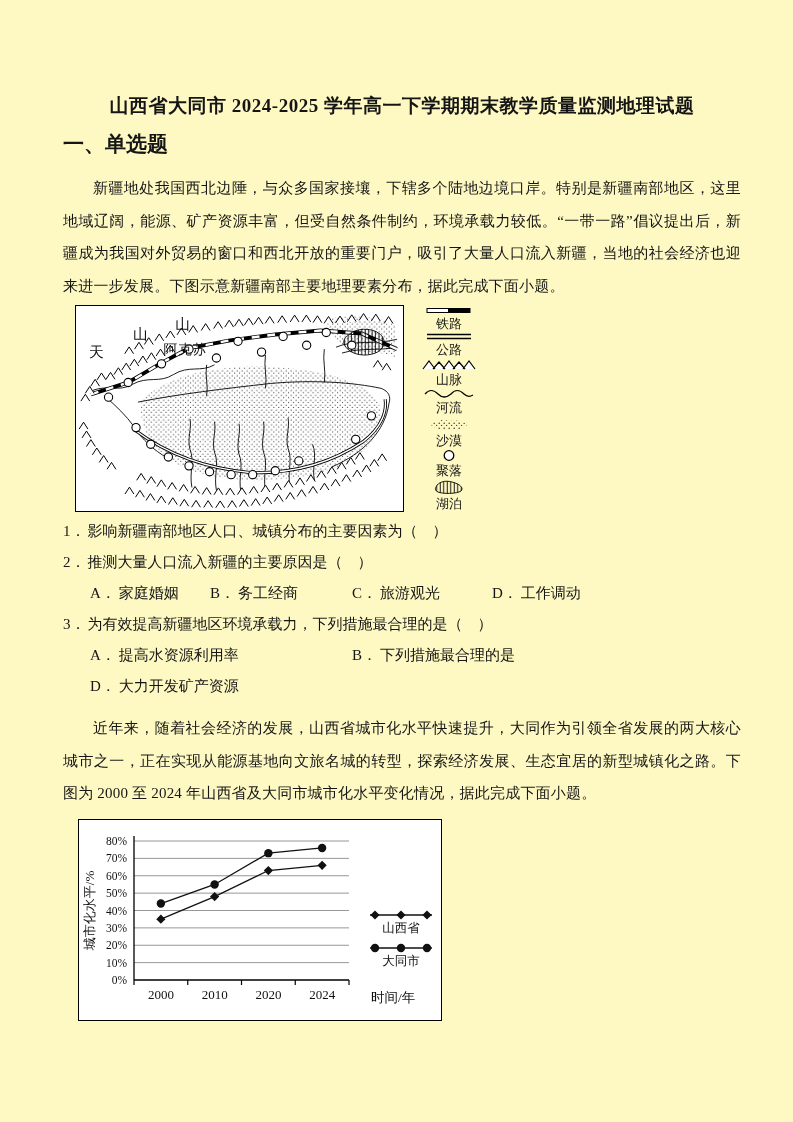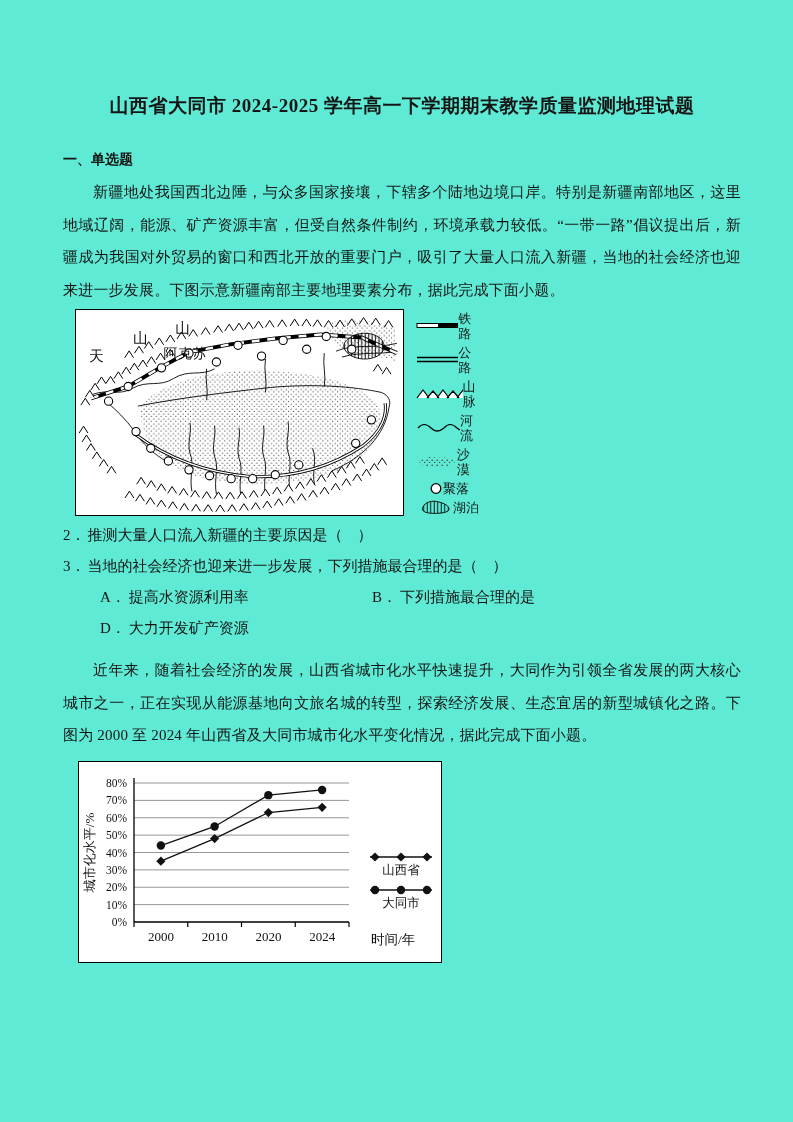--- a/index.html
+++ b/index.html
@@ -1,53 +1,53 @@
 <!DOCTYPE html>
 <html><head>
 <meta charset="utf-8">
 <style>
   * { box-sizing: border-box; }
   html,body { margin:0; padding:0; background:#fff; }
   .page {
     position: relative;
     width: 793px;
     height: 1122px;
-    background: #5eead4;
+    background: #fef9c3;
     overflow: hidden;
     font-family: "Liberation Serif", "DejaVu Serif", serif;
     color: #151515;
   }
   .content {
     position: absolute;
     left: 63px;
     top: 0;
     width: 678px;
   }
   .doc-title {
     margin-top: 92px;
     font-size: 19px;
     font-weight: bold;
     text-align: center;
     letter-spacing: 0.5px;
     line-height: 28px;
   }
   .section-heading {
-    margin-top: 28px;
-    font-size: 14px;
+    margin-top: 12px;
+    font-size: 21px;
     font-weight: bold;
     line-height: 24px;
   }
   .para {
     font-size: 15px;
     line-height: 32.5px;
     text-align: justify;
     text-indent: 2em;
     letter-spacing: 0.2px;
   }
-  .para.p1 { margin-top: 4px; }
+  .para.p1 { margin-top: 16px; }
   .para.p2 { margin-top: 10px; }
 
   .figure-row {
     display: flex;
     align-items: stretch;
     margin-left: 12px;
     margin-top: 3px;
   }
   .map-box {
     width: 329px;
@@ -58,34 +58,34 @@
   }
   .map-legend {
     width: 78px;
     flex: none;
     display: flex;
     flex-direction: column;
     justify-content: space-between;
     align-items: center;
     padding: 1px 0 1px 12px;
   }
-  .leg-item { display:flex; flex-direction:row; align-items:center; }
+  .leg-item { display:flex; flex-direction:column; align-items:center; }
   .leg-label { font-size:13px; line-height:15px; margin-top:1px; }
 
   .questions { margin-top: 4px; }
   .question { font-size: 15px; }
   .q-line { line-height: 31px; }
   .q-num { margin-right: 2px; }
   .opts { display: flex; line-height: 31px; padding-left: 27px; }
   .opt { white-space: nowrap; }
   .opt .k { margin-right: 3px; }
   .opts-4 .opt:nth-child(1) { width: 120px; }
   .opts-4 .opt:nth-child(2) { width: 142px; }
   .opts-4 .opt:nth-child(3) { width: 140px; }
-  .opts-2 .opt { width: 262px; margin-left: 10px; }
+  .opts-2 .opt { width: 262px; }
 
   .chart-outer {
     margin-left: 15px;
     margin-top: 9px;
     width: 364px;
     height: 202px;
     border: 1.6px solid #000;
     background: #fff;
   }
   svg text { font-family: "Liberation Serif", "DejaVu Serif", serif; fill:#111; }
@@ -321,31 +321,40 @@
             <path d="M4,8 C6,3 13,1 20,3 C28,5 32,9 29,12 C25,15 10,15 6,13 C3,11.5 3,10 4,8 Z" fill="url(#hatchL)" stroke="#000" stroke-width="0.9"></path>
           </svg>
           <div class="leg-label">湖泊</div>
         </div>
       </div>
     </div>
 
     <div class="questions">
 
       <div class="question">
+        <div class="q-line">
+          <span class="q-num">1．</span><span>影响新疆南部地区人口、城镇分布的主要因素为（　）</span>
+        </div>
       </div>
 
       <div class="question">
         <div class="q-line">
           <span class="q-num">2．</span><span>推测大量人口流入新疆的主要原因是（　）</span>
         </div>
+        <div class="opts opts-4">
+          <span class="opt"><span class="k">A．</span><span>家庭婚姻</span></span>
+          <span class="opt"><span class="k">B．</span><span>务工经商</span></span>
+          <span class="opt"><span class="k">C．</span><span>旅游观光</span></span>
+          <span class="opt"><span class="k">D．</span><span>工作调动</span></span>
+        </div>
       </div>
 
       <div class="question">
         <div class="q-line">
-          <span class="q-num">3．</span><span>当地的社会经济也迎来进一步发展，下列措施最合理的是（　）</span>
+          <span class="q-num">3．</span><span>为有效提高新疆地区环境承载力，下列措施最合理的是（　）</span>
         </div>
         <div class="opts opts-2">
           <span class="opt"><span class="k">A．</span><span>提高水资源利用率</span></span>
           <span class="opt"><span class="k">B．</span><span>下列措施最合理的是</span></span>
         </div>
         <div class="opts opts-2">
           <span class="opt"><span class="k">D．</span><span>大力开发矿产资源</span></span>
         </div>
       </div>
 

